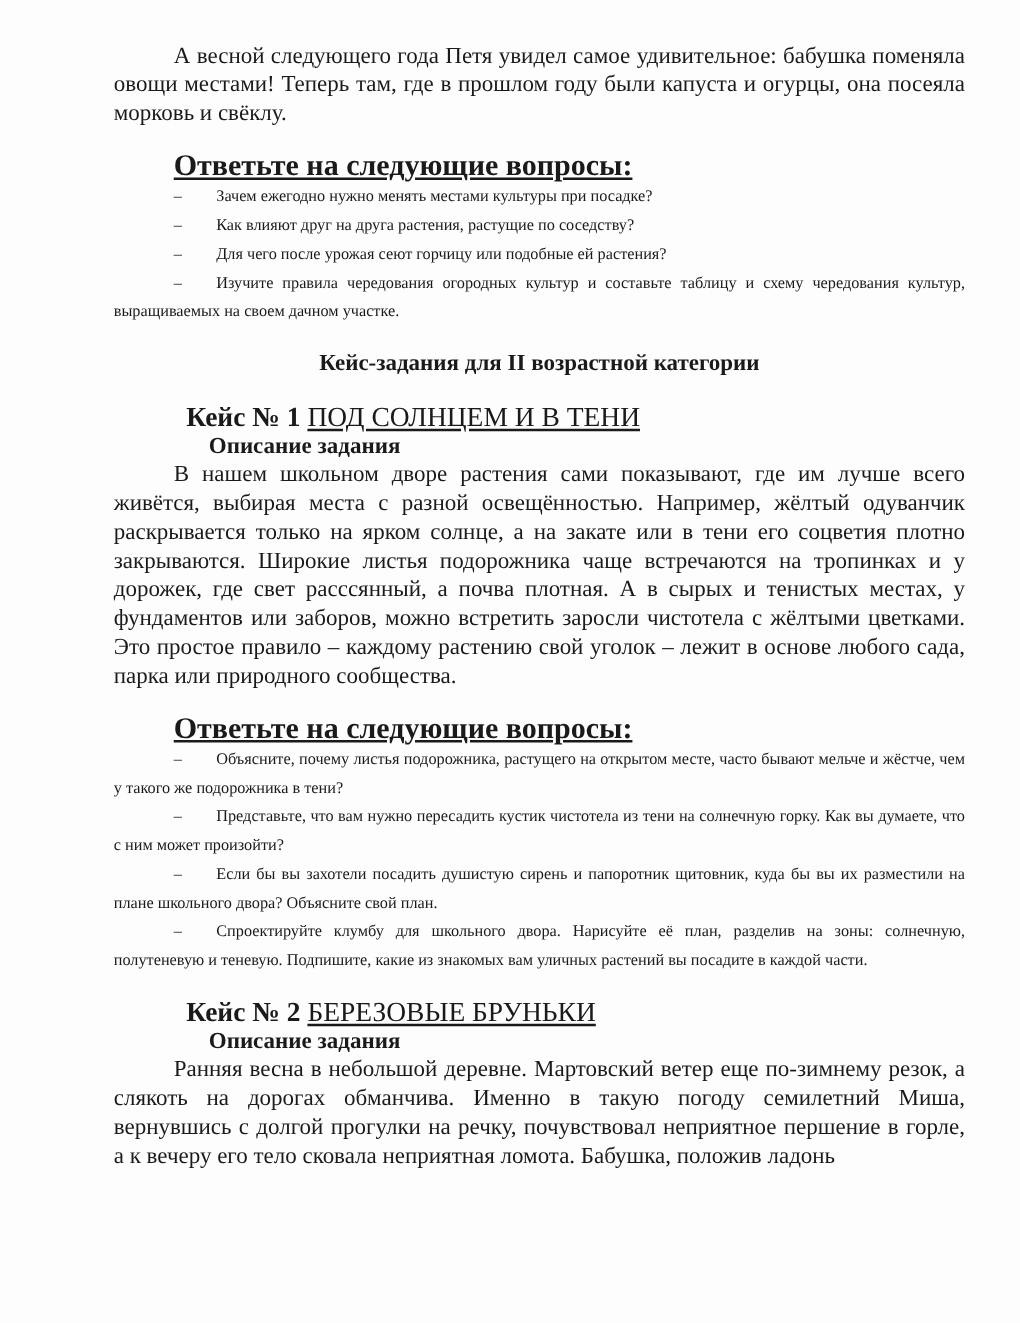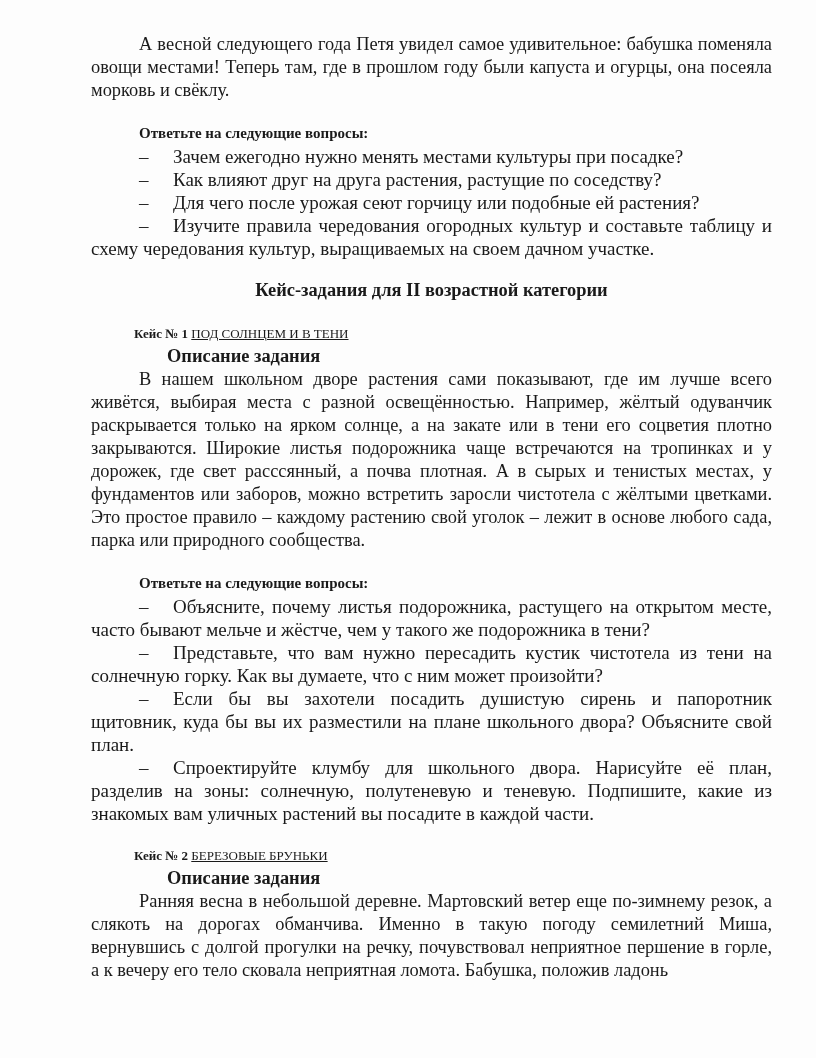--- a/index.html
+++ b/index.html
@@ -25,46 +25,47 @@
     p, div.line {
       margin: 0;
     }
     .para {
       font-size: 18.4px;
       line-height: 23px;
       text-align: justify;
       text-indent: 48px;
     }
     .q-heading {
-      font-size: 15px;
+      font-size: 24px;
       line-height: 23px;
       font-weight: bold;
       margin-left: 48px;
+      text-decoration: underline;
     }
     .q-item {
-      font-size: 19px;
+      font-size: 13px;
       line-height: 23px;
       text-align: justify;
       text-indent: 48px;
     }
     .q-item .dash {
       display: inline-block;
       width: 34px;
       text-indent: 0;
     }
     .section-title {
       font-size: 18.4px;
       line-height: 23px;
       font-weight: bold;
       text-align: center;
     }
     .case-title {
-      font-size: 13px;
+      font-size: 22px;
       line-height: 23px;
-      margin-left: 43px;
+      margin-left: 58px;
     }
     .case-title .label {
       font-weight: bold;
     }
     .case-title .name {
       text-decoration: underline;
     }
     .case-sub {
       font-size: 18.4px;
       line-height: 23px;

